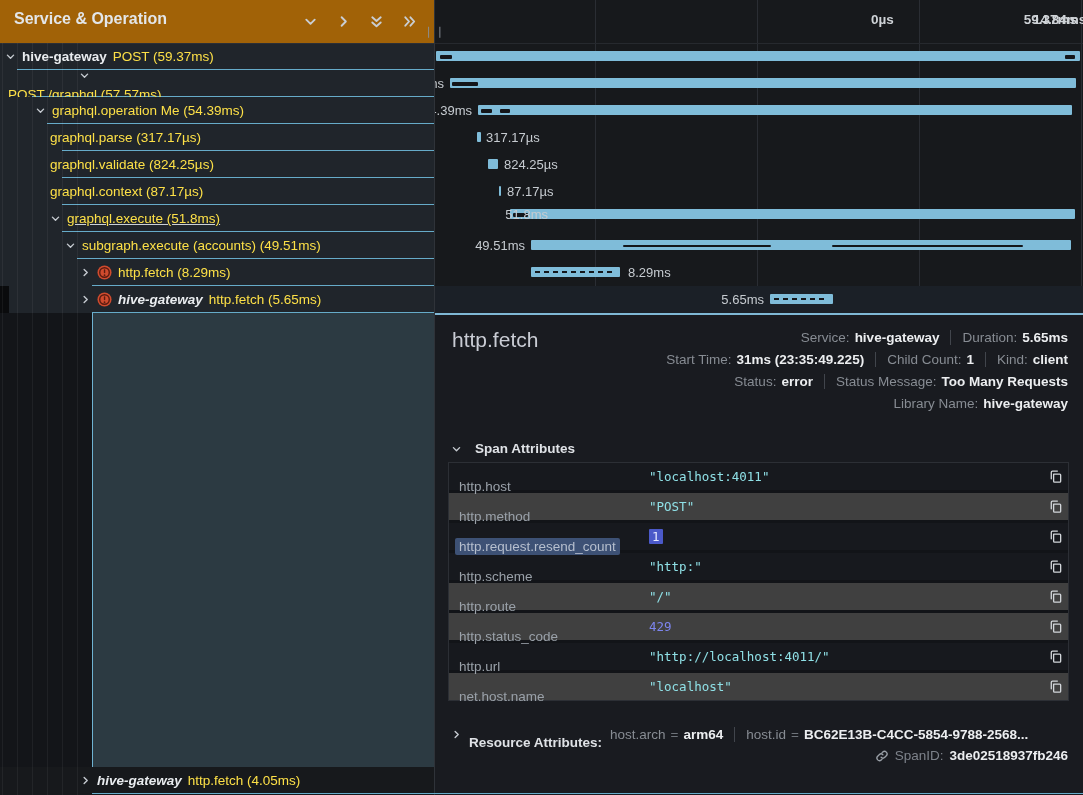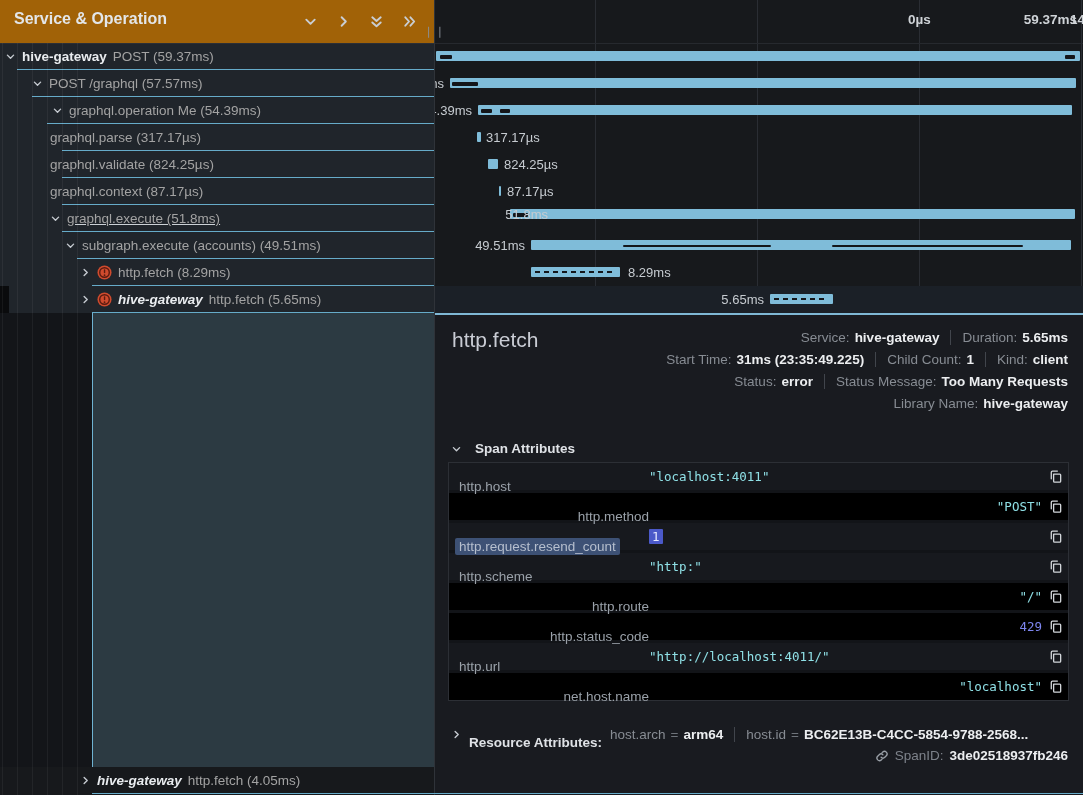--- a/index.html
+++ b/index.html
@@ -18,27 +18,27 @@
              background:repeating-linear-gradient(90deg,#14161a 0 5px,transparent 5px 9px);}
   .dur-label{position:absolute;top:0;height:27px;line-height:27px;font-size:13px;color:#c6cbd0;white-space:nowrap;}
   
   .hdr-left{position:absolute;left:0;top:0;width:434px;height:43px;background:#a16207;z-index:3;
             border-bottom:1px solid #2c2f35;}
   .hdr-title{position:absolute;left:14px;top:10px;font-size:16px;font-weight:bold;color:#e3e6e9;}
   .hdr-icons{position:absolute;left:303px;top:14px;display:flex;gap:18px;align-items:center;}
   .hdr-icons .icb{width:15px;height:15px;display:inline-flex;cursor:pointer;}
   .splitter{position:absolute;left:424px;top:25px;color:#8a9097;font-size:11px;letter-spacing:2px;z-index:4;}
   .hdr-rule{position:absolute;left:434px;top:0;right:0;height:43px;z-index:2;border-bottom:1px solid #26292e;}
-  .tick{position:absolute;top:12px;font-size:13.5px;font-weight:600;color:#cfd3d7;white-space:nowrap;margin-left:37px;}
+  .tick{position:absolute;top:12px;font-size:13.5px;font-weight:600;color:#cfd3d7;white-space:nowrap;}
   
   .tree{position:absolute;left:0;top:43px;width:434px;height:270px;z-index:2;}
   .tr-row{position:absolute;left:0;width:434px;height:27px;background:#20252b;cursor:pointer;}
   .tr-border{position:absolute;bottom:0;right:0;height:1px;background:#66abc9;}
   .tr-content{position:absolute;top:0;height:27px;display:flex;align-items:center;gap:6px;white-space:nowrap;}
-  .tr-label{font-size:13.5px;color:#a3a3a3;}
+  .tr-label{font-size:13.5px;color:#fde047;}
   .tr-service{font-size:13.5px;font-weight:bold;color:#e9ecef;}
   .tr-service.it{font-style:italic;}
   .chev{width:11px;height:11px;display:inline-flex;flex:none;cursor:pointer;}
   .guides{position:absolute;top:43px;bottom:0;left:0;width:92px;z-index:3;pointer-events:none;}
   .guide{position:absolute;top:0;bottom:0;width:1px;background:rgba(255,255,255,0.055);}
   .left-lower{position:absolute;left:0;top:313px;width:92px;height:454px;background:#131519;z-index:2;}
   .sel-box{position:absolute;left:92px;top:313px;width:342px;height:454px;background:#2c3a42;
            border-left:1px solid #6fb3d2;z-index:2;}
   .notch{position:absolute;left:0;top:286px;width:9px;height:27px;background:#0a0b0d;z-index:3;}
   .vdivider{position:absolute;left:434px;top:0;bottom:0;width:1px;background:#2f3339;z-index:4;}
@@ -53,21 +53,21 @@
   .d-lab{color:#878c93;margin-right:5px;}
   .d-val{color:#eceef0;font-weight:bold;}
   .d-div{width:1px;height:15px;background:#41454c;margin:0 11px;}
   .sa-head{position:absolute;left:17px;top:126px;display:flex;align-items:center;gap:13px;
            font-size:13.5px;font-weight:bold;color:#dfe2e6;cursor:pointer;}
   .sa-table{position:absolute;left:14px;top:147px;width:621px;border:1px solid #2c2f35;
             background:#121418;padding:0;box-sizing:border-box;}
   .sa-row{display:flex;align-items:center;height:27px;margin-bottom:3px;}
   .sa-row:last-child{margin-bottom:0;}
   .sa-row.odd{background:#17191e;}
-  .sa-row.even{background:#000000;text-align:right;}
+  .sa-row.even{background:#404040;}
   .sa-key{width:190px;padding-left:10px;font-size:13.5px;color:#9aa1a9;flex:none;white-space:nowrap;margin-top:20px;}
   .sa-key .selhl{background:#3d5175;color:#b6bfce;padding:1px 4px;border-radius:2px;margin-left:-4px;}
   .sa-val{flex:1;font-family:"DejaVu Sans Mono",monospace;font-size:12.5px;white-space:nowrap;overflow:hidden;}
   .sa-val.string{color:#8fe0e6;}
   .sa-val.number{color:#7d85ee;}
   .sa-val .selval{background:#4b59c9;color:#e6e9ff;padding:0 3px;border-radius:1px;}
   .copy-btn{width:26px;flex:none;display:flex;justify-content:center;cursor:pointer;}
   .res-line{position:absolute;left:17px;top:404px;display:flex;align-items:center;font-size:13.5px;white-space:nowrap;max-width:615px;overflow:hidden;}
   .res-title{font-weight:bold;color:#dfe2e6;margin:16px 8px 0 7px;}
   .res-key{color:#878c93;}
@@ -192,32 +192,32 @@
             <svg width="11" height="11" viewBox="0 0 16 16" fill="none">
               <path d="M3.5 6 L8 10.5 L12.5 6" stroke="#c6cbd1" stroke-width="2" stroke-linecap="round" stroke-linejoin="round"></path>
             </svg>
           </span>
           <span class="tr-service">hive-gateway</span>
           <span class="tr-label">POST (59.37ms)</span>
         </div>
       </div>
       <div class="tr-row" style="top: 27px;">
         <div class="tr-border" style="left: 32px;"></div>
-        <div class="tr-content" style="left: 32px;">
+        <div class="tr-content" style="left: 8px; flex-direction: column;">
           <span class="chev">
             <svg width="11" height="11" viewBox="0 0 16 16" fill="none">
               <path d="M3.5 6 L8 10.5 L12.5 6" stroke="#c6cbd1" stroke-width="2" stroke-linecap="round" stroke-linejoin="round"></path>
             </svg>
           </span>
           <span class="tr-label">POST /graphql (57.57ms)</span>
         </div>
       </div>
       <div class="tr-row" style="top: 54px;">
         <div class="tr-border" style="left: 47px;"></div>
-        <div class="tr-content" style="left: 52px;">
+        <div class="tr-content" style="left: 35px;">
           <span class="chev">
             <svg width="11" height="11" viewBox="0 0 16 16" fill="none">
               <path d="M3.5 6 L8 10.5 L12.5 6" stroke="#c6cbd1" stroke-width="2" stroke-linecap="round" stroke-linejoin="round"></path>
             </svg>
           </span>
           <span class="tr-label">graphql.operation Me (54.39ms)</span>
         </div>
       </div>
       <div class="tr-row" style="top: 81px;">
         <div class="tr-border" style="left: 62px;"></div>

